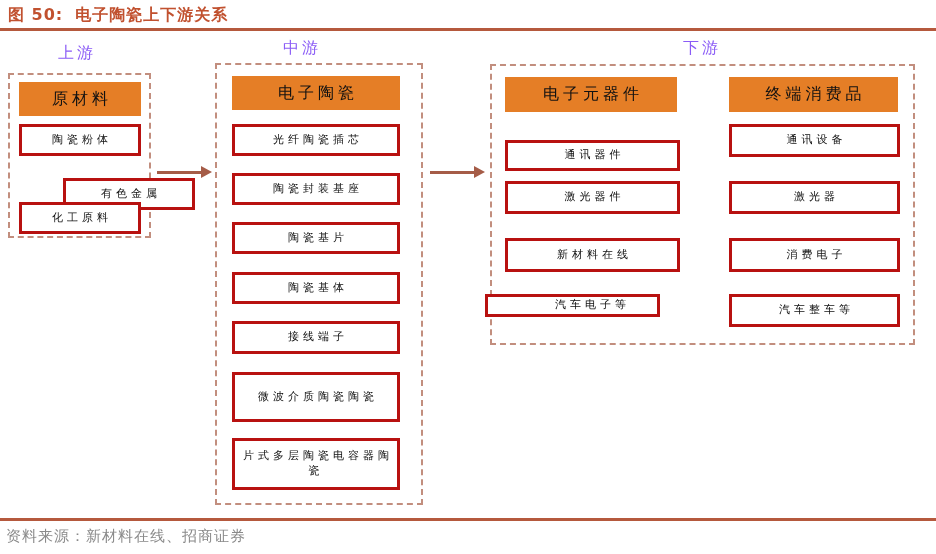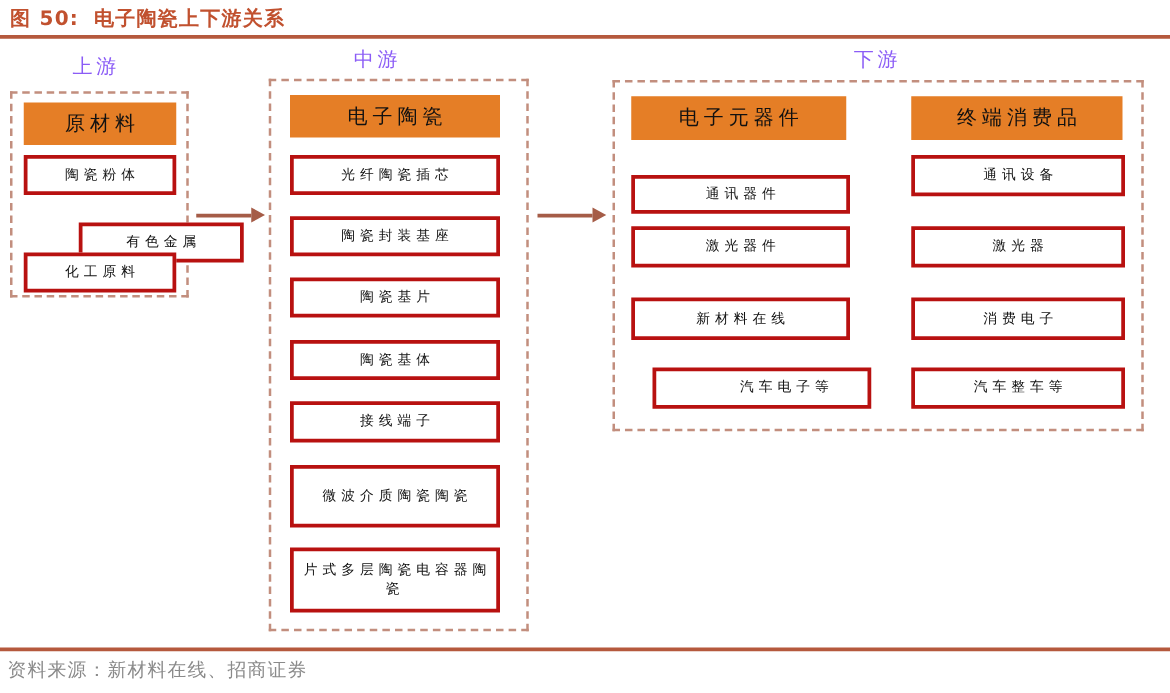--- a/index.html
+++ b/index.html
@@ -73,21 +73,21 @@
   .mid-item-6 { left: 232px; top: 438px; width: 168px; height: 52px; }
   .arrow-2    { left: 430px; top: 171px; width: 44px; }
 
   
   .down-label { left: 683px; top: 38px; }
   .down-box   { left: 490px; top: 64px; width: 425px; height: 281px; }
   .dA-head    { left: 505px; top: 77px;  width: 172px; height: 35px; }
   .dA-item-0  { left: 505px; top: 140px; width: 175px; height: 31px; }
   .dA-item-1  { left: 505px; top: 181px; width: 175px; height: 33px; }
   .dA-item-2  { left: 505px; top: 238px; width: 175px; height: 34px; }
-  .dA-item-3  { left: 522px; top: 294px; width: 175px; height: 33px; padding-left: 40px; }
+  .dA-item-3  { left: 485px; top: 294px; width: 175px; height: 23px; padding-left: 40px; }
   .dB-head    { left: 729px; top: 77px;  width: 169px; height: 35px; }
   .dB-item-0  { left: 729px; top: 124px; width: 171px; height: 33px; }
   .dB-item-1  { left: 729px; top: 181px; width: 171px; height: 33px; }
   .dB-item-2  { left: 729px; top: 238px; width: 171px; height: 34px; }
   .dB-item-3  { left: 729px; top: 294px; width: 171px; height: 33px; }
 </style>
 </head>
 <body>
 
 <div class="canvas">

